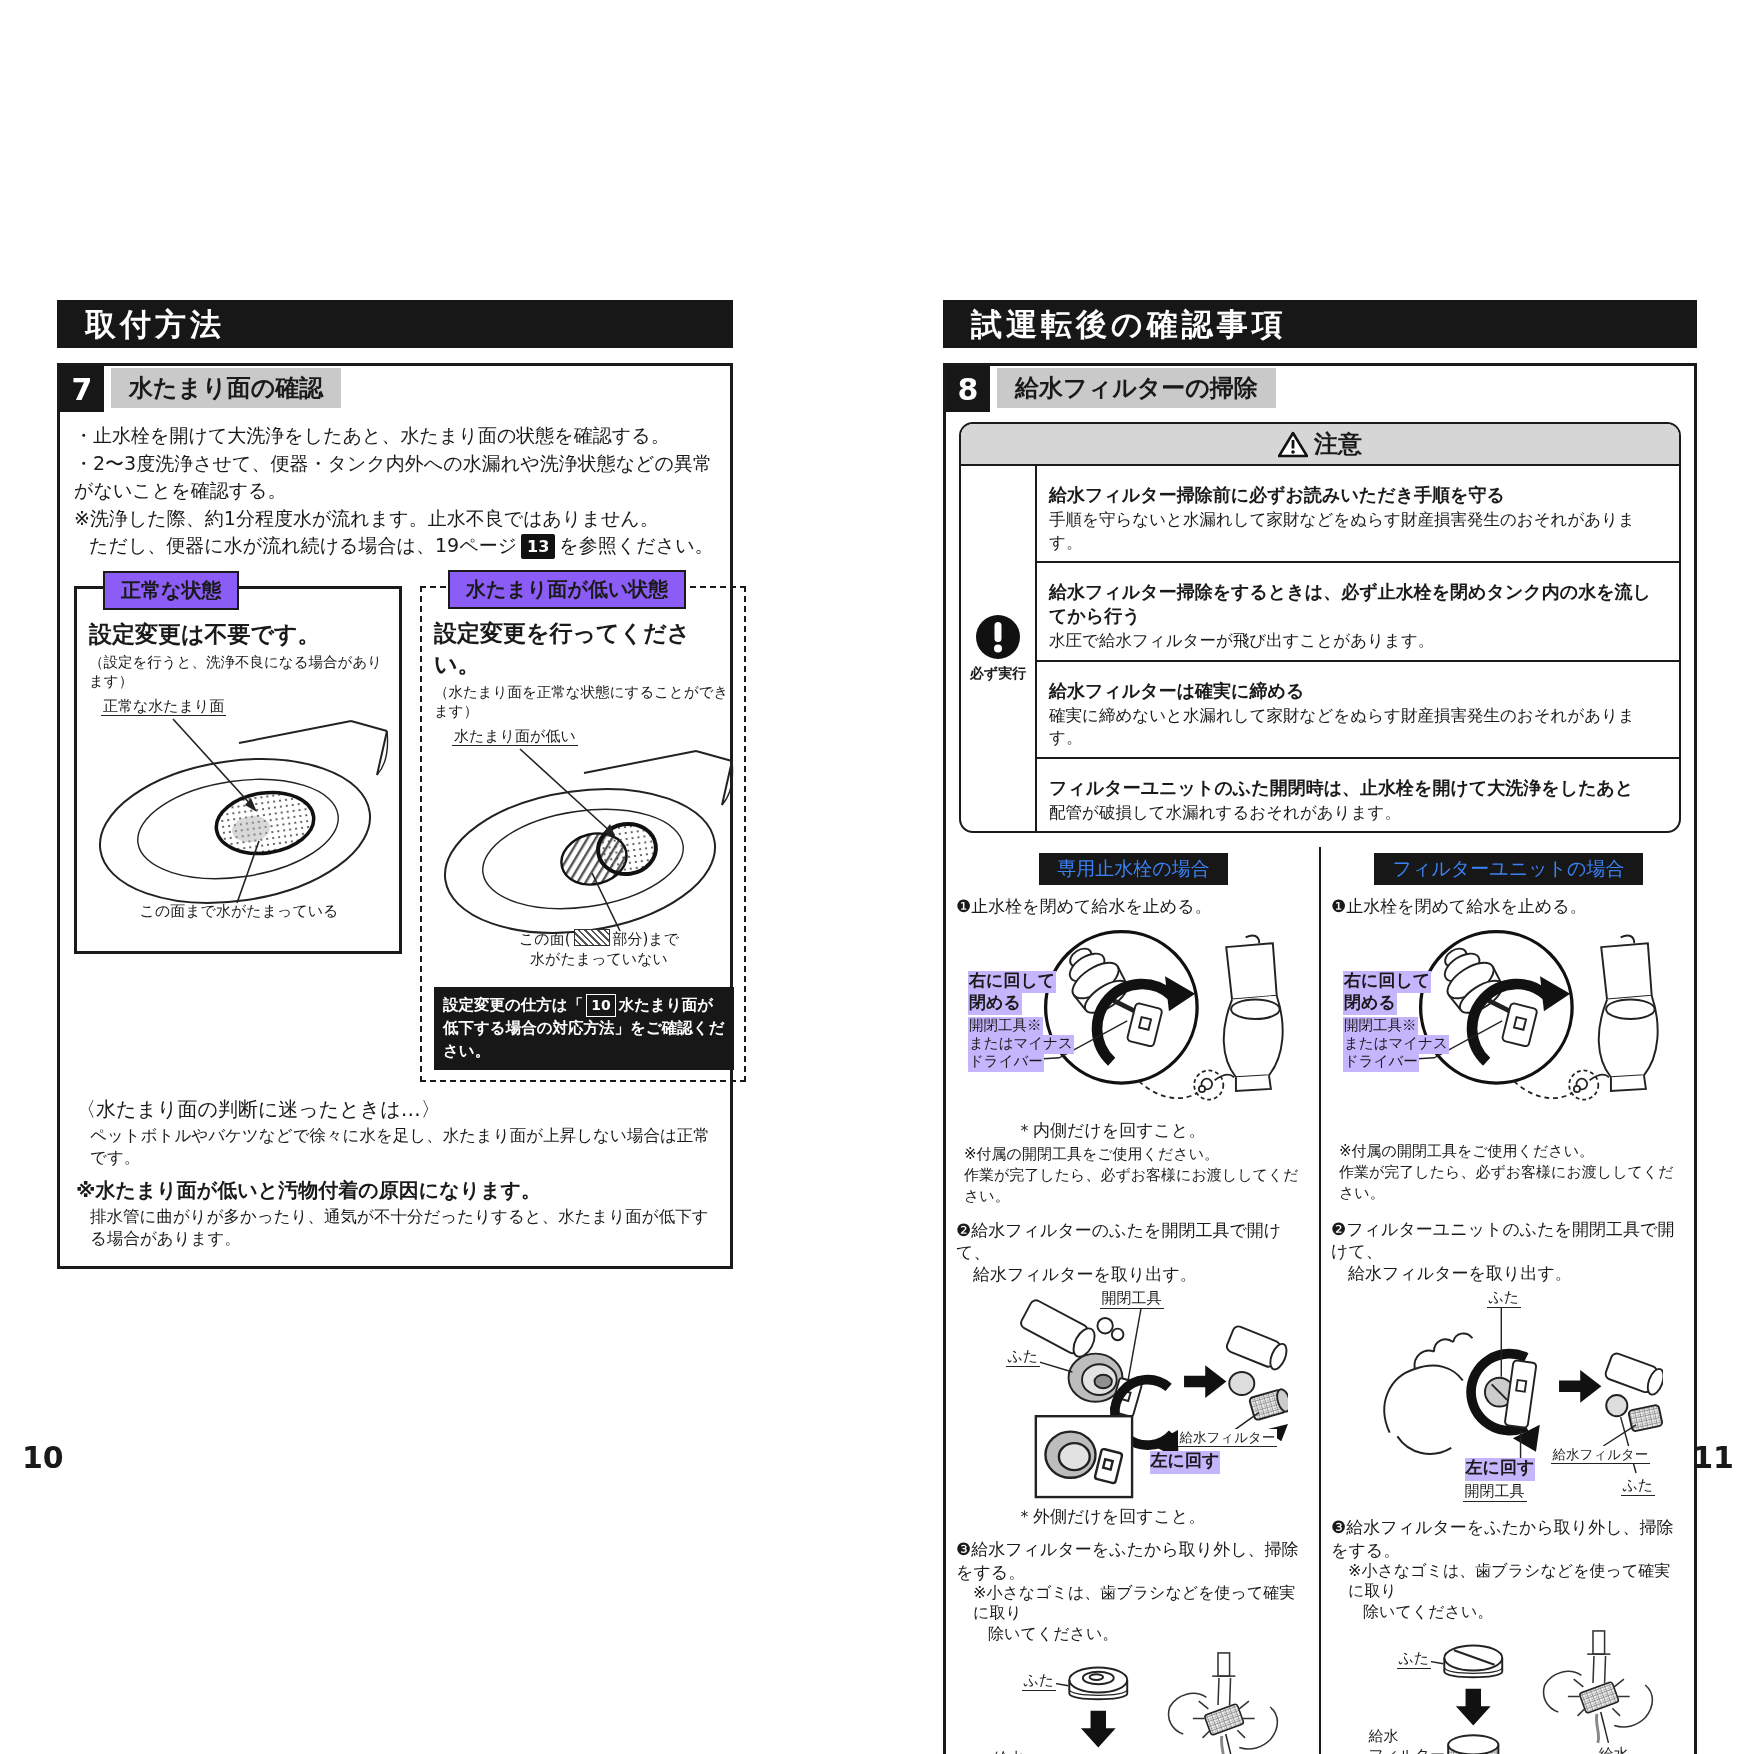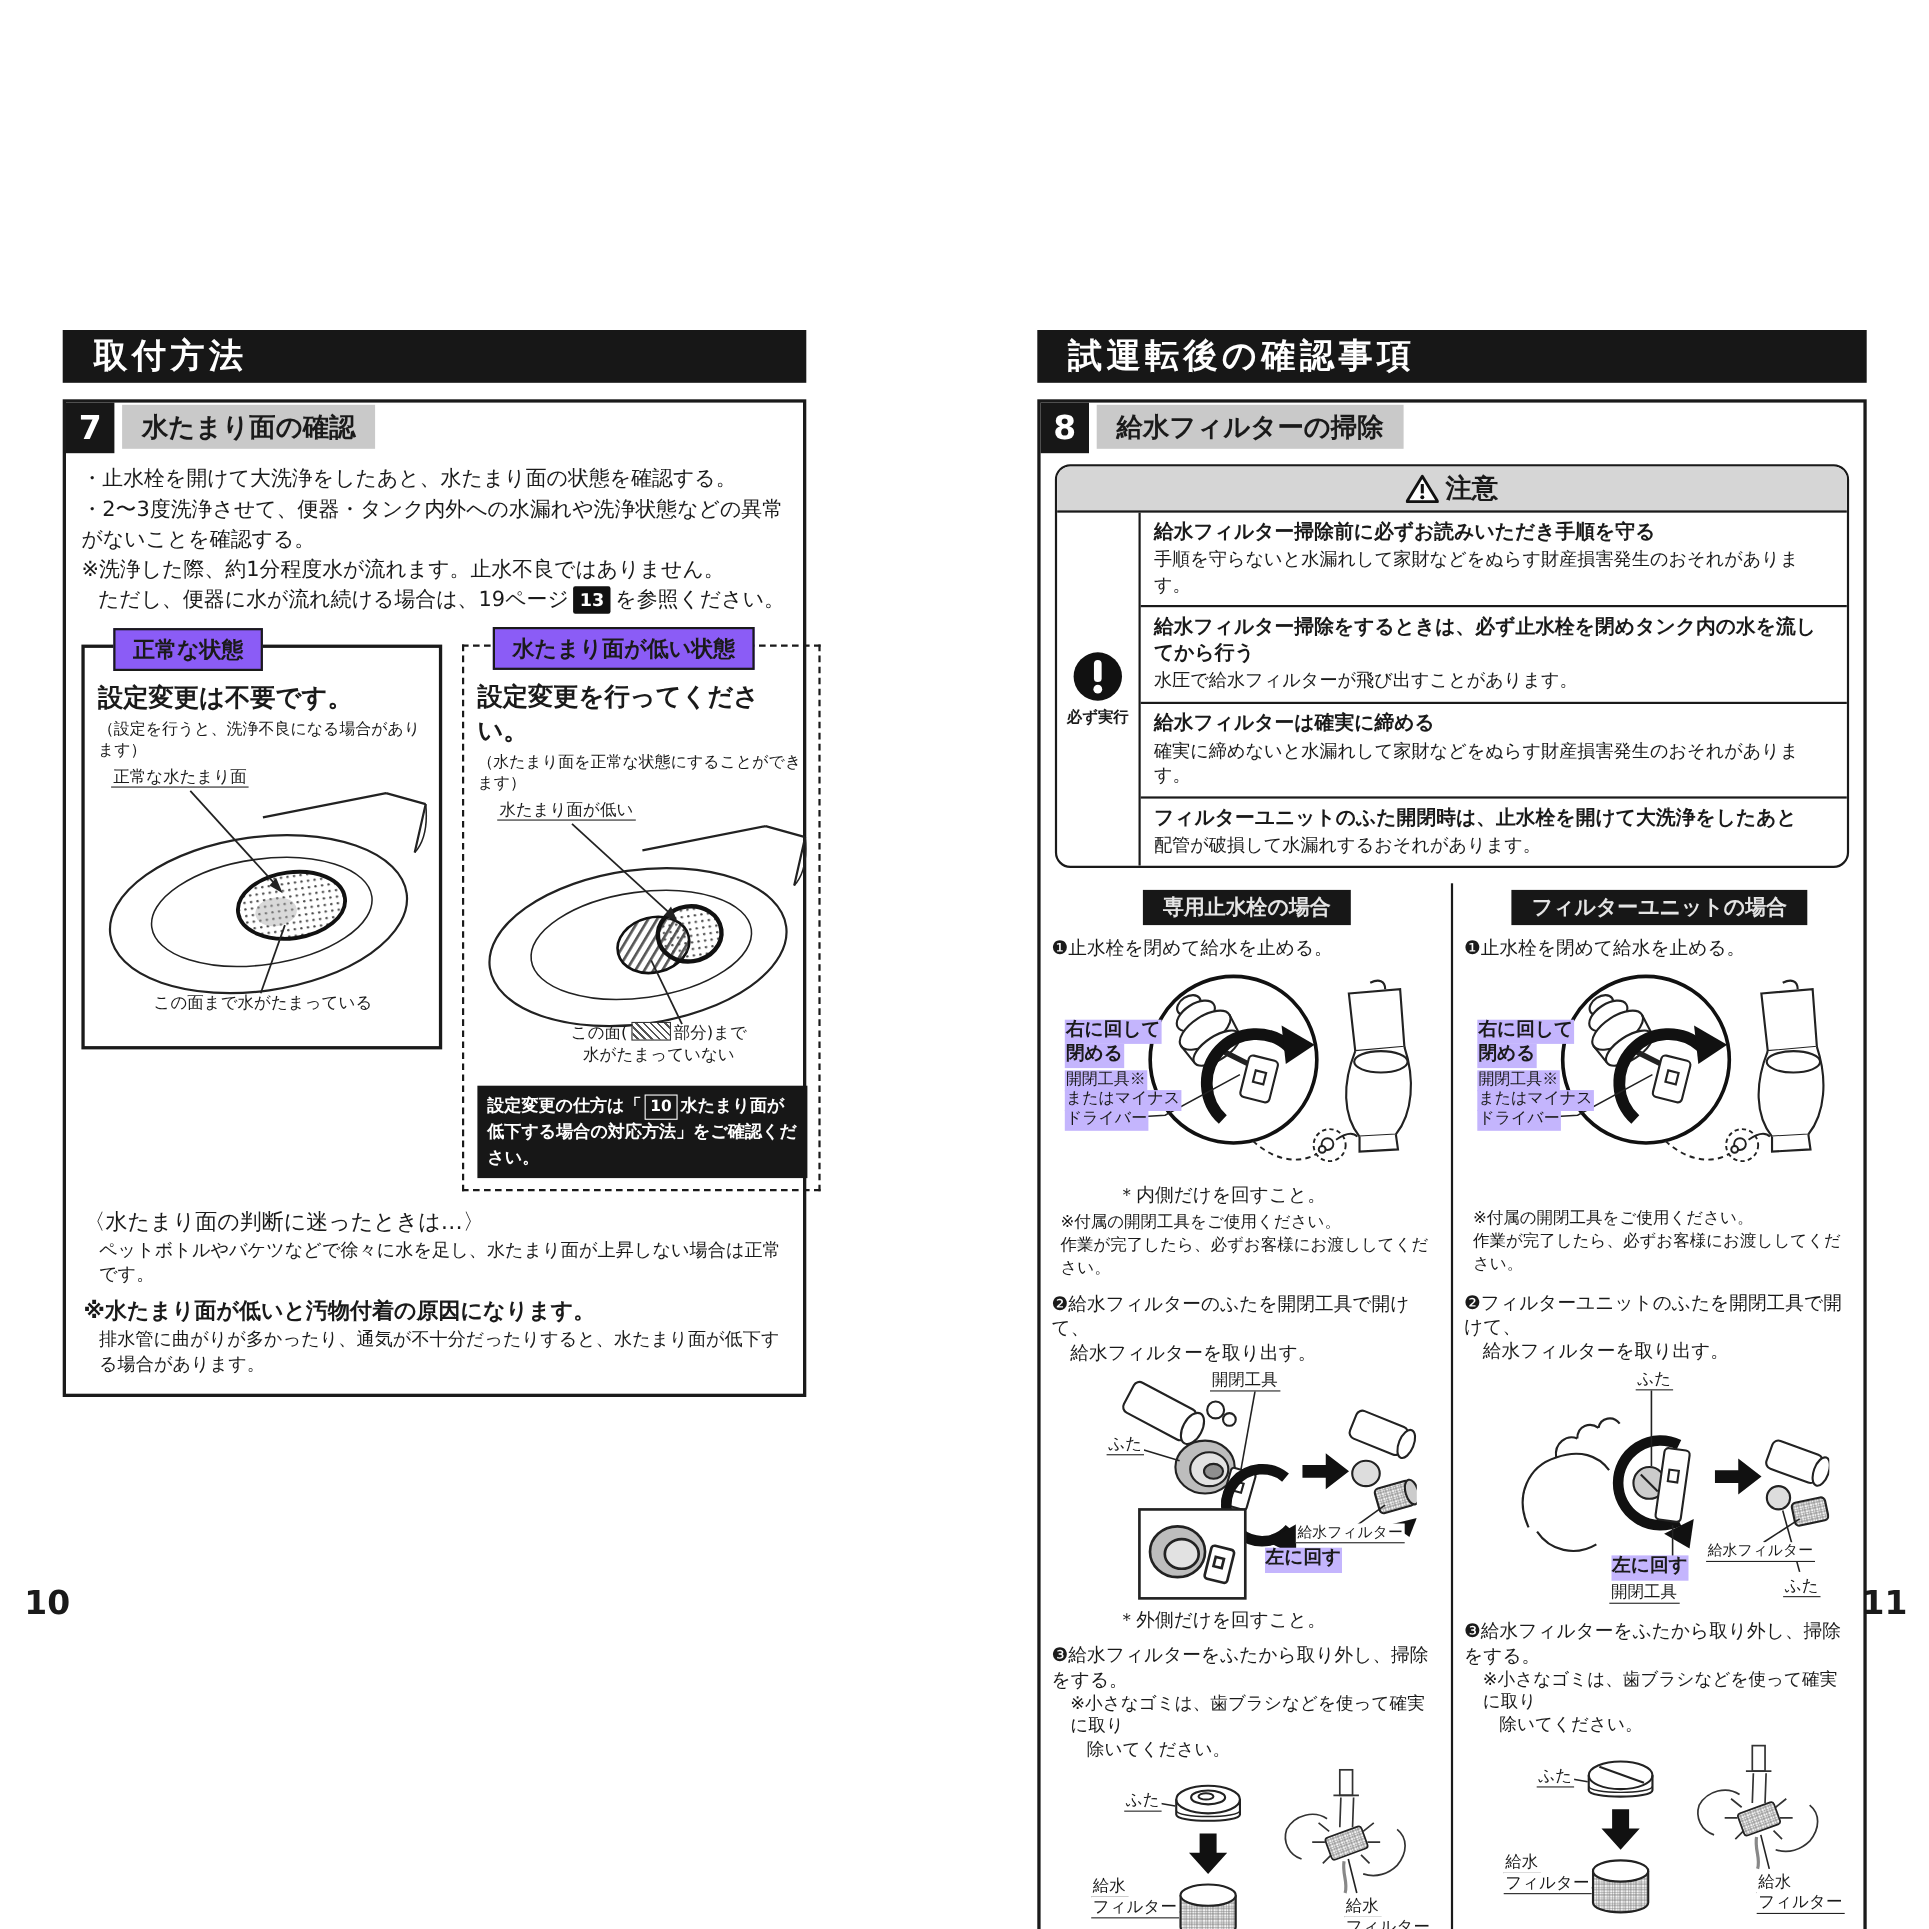--- a/index.html
+++ b/index.html
@@ -50,28 +50,28 @@
   .judge-warn{font-weight:bold;font-size:20px;margin-top:8px;}
   
   .caution{border:2.5px solid #1a1a1a;border-radius:14px;overflow:hidden;margin:10px 13px 14px 13px;}
   .caution-title{background:#d6d6d6;border-bottom:2.5px solid #1a1a1a;text-align:center;
     font-weight:bold;font-size:24px;padding:4px 0;display:flex;align-items:center;justify-content:center;gap:6px;}
   .caution-body{display:flex;}
   .icon-col{width:74px;border-right:2.5px solid #1a1a1a;display:flex;flex-direction:column;
     align-items:center;justify-content:center;gap:5px;font-weight:bold;}
   .icon-col .exec-label{font-size:14px;}
   .c-rows{flex:1;}
-  .c-row{padding:6px 12px 7px 12px;border-bottom:2.5px solid #1a1a1a;}
+  .c-row{padding:17px 12px 7px 12px;border-bottom:2.5px solid #1a1a1a;}
   .c-row:last-child{border-bottom:none;}
   .c-bold{font-weight:bold;font-size:18px;line-height:1.35;}
   .c-text{font-size:16.5px;line-height:1.35;margin-top:2px;}
   .cols{display:flex;align-items:stretch;}
   .col{flex:1;padding:4px 8px 14px 10px;min-width:0;}
   .col.first{border-right:2px solid #1a1a1a;}
-  .col-chip{background:#171717;color:#e5e5e5;font-weight:bold;font-size:19px;padding:3px 18px;
+  .col-chip{background:#171717;color:#3b82f6;font-weight:normal;font-size:19px;padding:3px 18px;
     width:max-content;margin:2px auto 10px auto;}
   .step{font-size:17px;line-height:1.3;}
   .step .hang{padding-left:17px;}
   .fig-note{font-size:16.5px;margin:2px 0 2px 60px;}
   .fig-note.star{font-size:17px;}
   .tool-note{font-size:15px;line-height:1.4;margin-left:8px;}
   .fig-valve{width:335px;height:196px;margin:4px auto 2px auto;}
   .fig-s2{width:308px;height:214px;margin:4px auto 0 auto;}
   .fig-s3{width:300px;height:168px;margin:6px auto 0 auto;}
   .pagenum{position:absolute;font-weight:bold;font-size:30px;top:1440px;}

